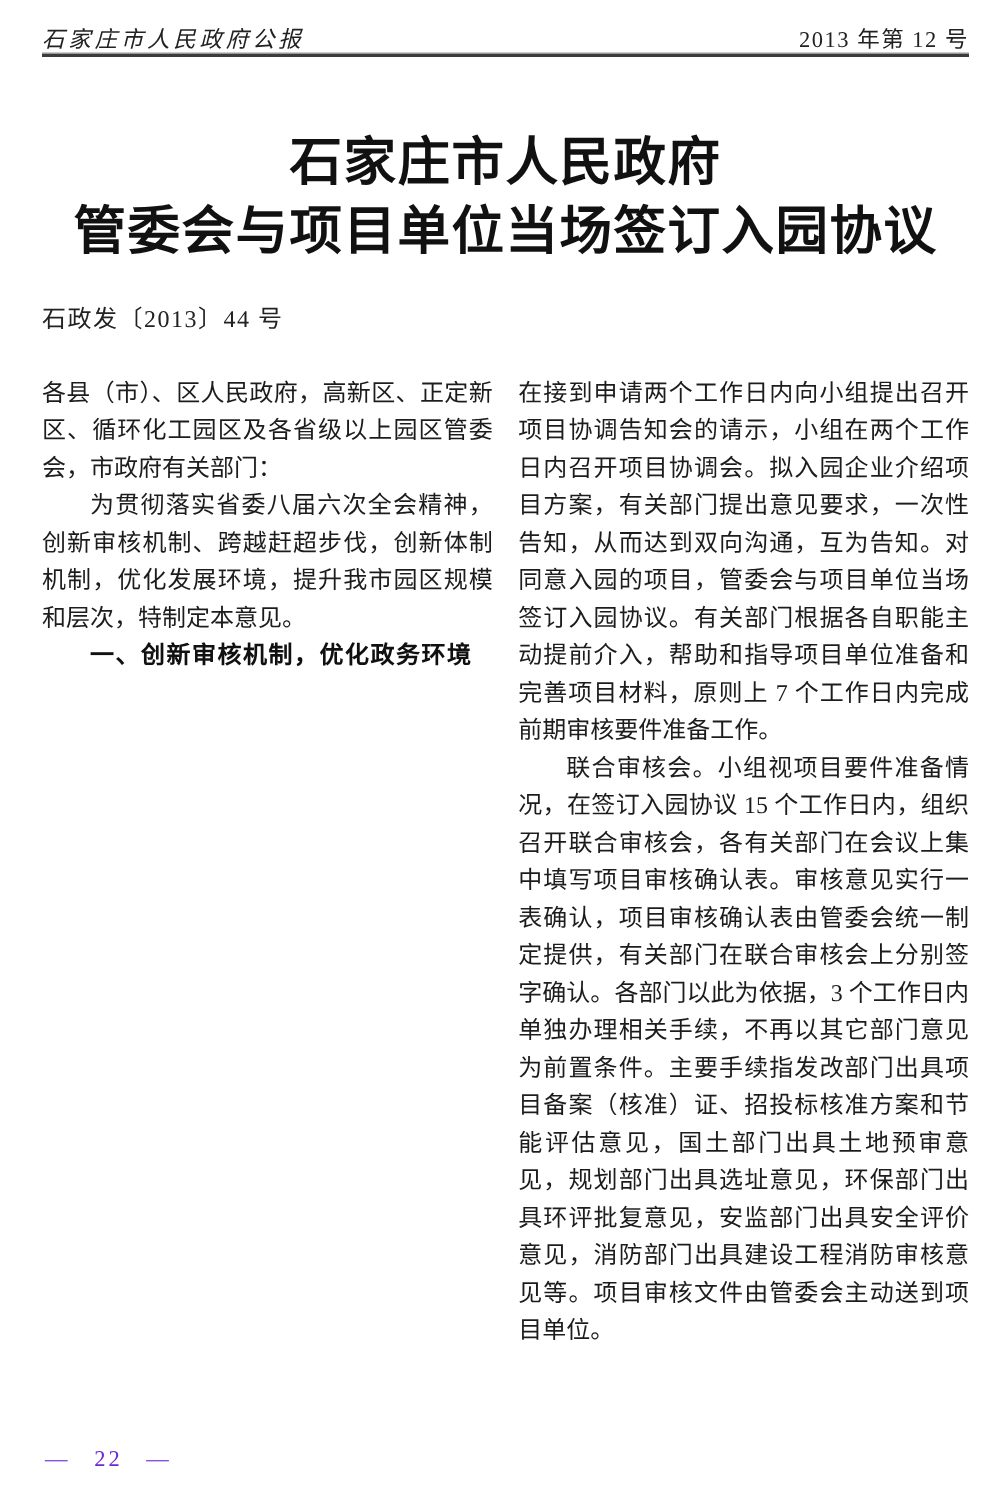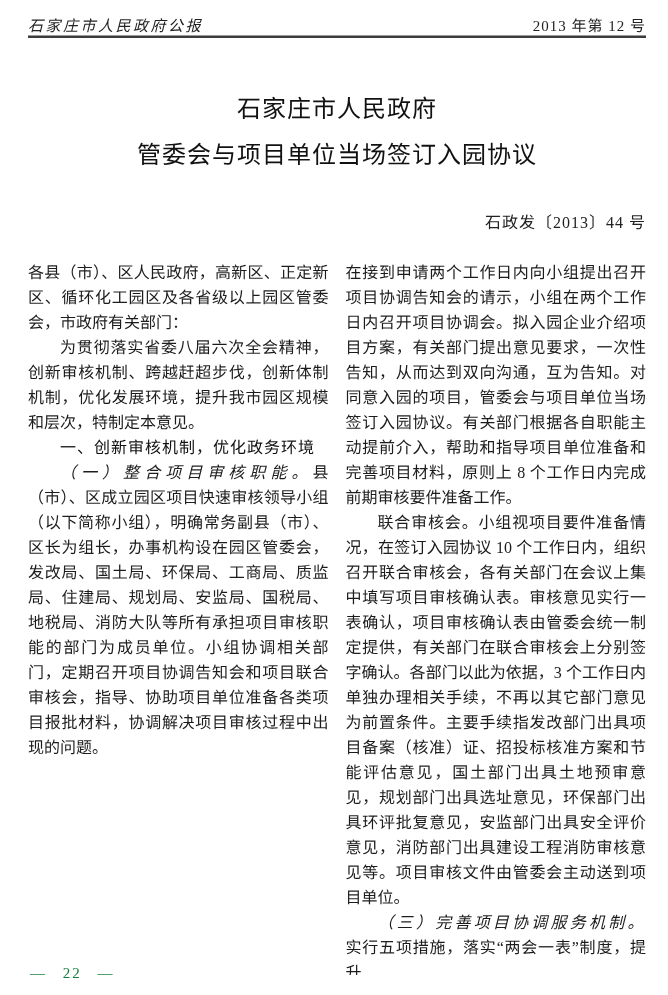--- a/index.html
+++ b/index.html
@@ -17,46 +17,46 @@
   .page-header {
     display: flex; justify-content: space-between; align-items: baseline;
     font-size: 15px; height: 20px;
   }
   .gazette-name { font-style: italic; letter-spacing: 2.5px; color: #222; }
   .issue-no { letter-spacing: 1px; color: #222; }
   .header-rule { height: 2px; background: #3c3c3c; margin-top: 2px; box-shadow: 0 -1px 0 #999; }
 
   
   .doc-title {
-    margin: 48px 0 0 0; text-align: center; font-weight: normal;
-    font-size: 24px; line-height: 46px; letter-spacing: 1px; color: #111;
+    margin: 48px 0 0 0; text-align: center; font-weight: bold;
+    font-size: 35px; line-height: 46px; letter-spacing: 1px; color: #111;
   }
   .doc-title .title-line { display: block; }
-  .doc-number { margin-top: 31px; text-align: right; font-size: 16px; letter-spacing: 1px; color: #222; }
+  .doc-number { margin-top: 21px; text-align: left; font-size: 16px; letter-spacing: 1px; color: #222; }
 
   
   .columns {
     display: flex; gap: 17px;
     margin-top: 27px; height: 715px; overflow: hidden;
   }
   .col { flex: 1 1 0; font-size: 16px; line-height: 25px; color: #1c1c1c; }
   .para { margin: 0; text-align: justify; }
   .para.body, .para.heading { text-indent: 2em; }
   .para.salutation, .para.continuation { text-indent: 0; }
   .para.heading {
     font-family: "Liberation Sans", "DejaVu Sans", sans-serif;
-    font-weight: 400; letter-spacing: 1px; color: #101010;
+    font-weight: 700; letter-spacing: 1px; color: #101010;
   }
   .lead { font-style: italic; letter-spacing: 0.16em; }
   .para.justify-last { text-align-last: justify; }
 
   
   .page-footer {
     position: absolute; left: 30px; bottom: 13px;
-    font-size: 15px; letter-spacing: 2px; word-spacing: 10px; color: #15803d;
+    font-size: 15px; letter-spacing: 2px; word-spacing: 10px; color: #6d28d9;
   }
 </style>
 </head>
 <body>
 
 <div class="page">
 
   <header class="page-header">
     <span class="gazette-name">石家庄市人民政府公报</span>
     <span class="issue-no">2013 年第 12 号</span>
@@ -68,26 +68,24 @@
     <span class="title-line">管委会与项目单位当场签订入园协议</span>
   </h1>
 
   <div class="doc-number">石政发〔2013〕44 号</div>
 
   <main class="columns">
     <section class="col" id="col-left">
         <p class="para salutation">各县（市）、区人民政府，高新区、正定新区、循环化工园区及各省级以上园区管委会，市政府有关部门：</p>
         <p class="para body">为贯彻落实省委八届六次全会精神，创新审核机制、跨越赶超步伐，创新体制机制，优化发展环境，提升我市园区规模和层次，特制定本意见。</p>
         <p class="para heading">一、创新审核机制，优化政务环境</p>
-        <p class="para body"><span class="lead">（一）整合项目审核职能。</span>县（市）、区成立园区项目快速审核领导小组（以下简称小组），明确常务副县（市）、区长为组长，办事机构设在园区管委会，发改局、国土局、环保局、工商局、质监局、住建局、规划局、安监局、国税局、地税局、消防大队等所有承担项目审核职能的部门为成员单位。小组协调相关部门，定期召开项目协调告知会和项目联合审核会，指导、协助项目单位准备各类项目报批材料，协调解决项目审核过程中出现的问题。</p>
       </section>
     <section class="col" id="col-right">
-        <p class="para continuation">在接到申请两个工作日内向小组提出召开项目协调告知会的请示，小组在两个工作日内召开项目协调会。拟入园企业介绍项目方案，有关部门提出意见要求，一次性告知，从而达到双向沟通，互为告知。对同意入园的项目，管委会与项目单位当场签订入园协议。有关部门根据各自职能主动提前介入，帮助和指导项目单位准备和完善项目材料，原则上 8 个工作日内完成前期审核要件准备工作。</p>
-        <p class="para body">联合审核会。小组视项目要件准备情况，在签订入园协议 10 个工作日内，组织召开联合审核会，各有关部门在会议上集中填写项目审核确认表。审核意见实行一表确认，项目审核确认表由管委会统一制定提供，有关部门在联合审核会上分别签字确认。各部门以此为依据，3 个工作日内单独办理相关手续，不再以其它部门意见为前置条件。主要手续指发改部门出具项目备案（核准）证、招投标核准方案和节能评估意见，国土部门出具土地预审意见，规划部门出具选址意见，环保部门出具环评批复意见，安监部门出具安全评价意见，消防部门出具建设工程消防审核意见等。项目审核文件由管委会主动送到项目单位。</p>
-        <p class="para body justify-last"><span class="lead">（三）完善项目协调服务机制。</span>实行五项措施，落实“两会一表”制度，提升</p>
+        <p class="para continuation">在接到申请两个工作日内向小组提出召开项目协调告知会的请示，小组在两个工作日内召开项目协调会。拟入园企业介绍项目方案，有关部门提出意见要求，一次性告知，从而达到双向沟通，互为告知。对同意入园的项目，管委会与项目单位当场签订入园协议。有关部门根据各自职能主动提前介入，帮助和指导项目单位准备和完善项目材料，原则上 7 个工作日内完成前期审核要件准备工作。</p>
+        <p class="para body">联合审核会。小组视项目要件准备情况，在签订入园协议 15 个工作日内，组织召开联合审核会，各有关部门在会议上集中填写项目审核确认表。审核意见实行一表确认，项目审核确认表由管委会统一制定提供，有关部门在联合审核会上分别签字确认。各部门以此为依据，3 个工作日内单独办理相关手续，不再以其它部门意见为前置条件。主要手续指发改部门出具项目备案（核准）证、招投标核准方案和节能评估意见，国土部门出具土地预审意见，规划部门出具选址意见，环保部门出具环评批复意见，安监部门出具安全评价意见，消防部门出具建设工程消防审核意见等。项目审核文件由管委会主动送到项目单位。</p>
       </section>
   </main>
 
   <footer class="page-footer">
     <span>— 22 —</span>
   </footer>
 
 </div>
 
 </body></html>

